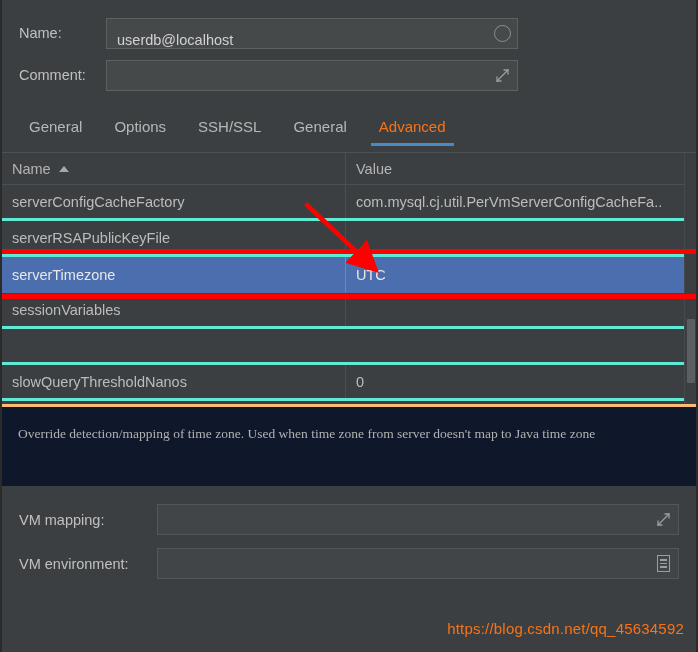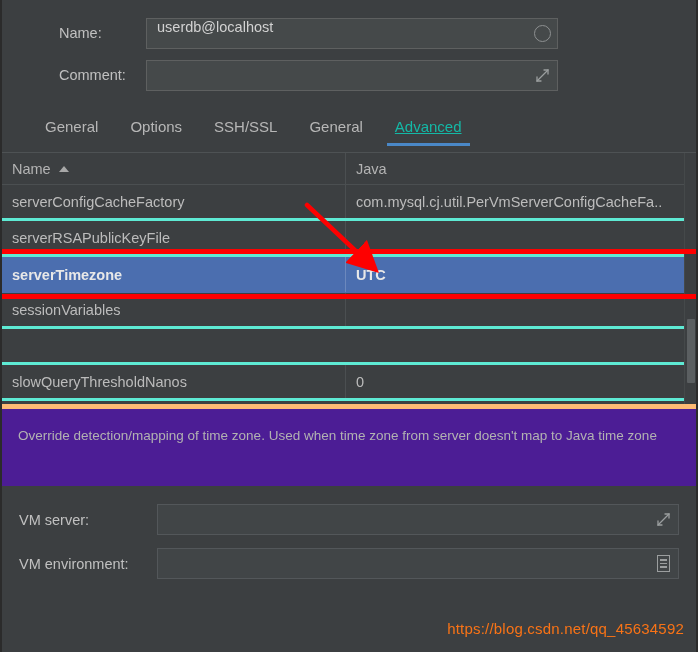--- a/index.html
+++ b/index.html
@@ -31,31 +31,30 @@
   }
   .form-row.name-row    { top: 18px; }
   .form-row.comment-row { top: 60px; }
 
   .form-label {
     width: 104px;
     padding-left: 17px;
     font-size: 14.5px;
     color: #c0c0c0;
     white-space: nowrap;
-    margin-left: 40px;
   }
   .field {
     position: relative;
     flex: 0 0 auto;
     width: 412px;
     height: 31px;
     background: #45494a;
     border: 1px solid #5e6060;
     display: flex;
-    align-items: flex-start;
+    align-items: flex-end;
   }
   .field .field-text {
     padding-left: 10px;
     font-size: 14.5px;
     color: #d2d2d2;
     flex: 1;
     white-space: nowrap;
     overflow: hidden;
   }
   .field .field-icon {
@@ -77,31 +76,31 @@
   }
   .expand-glyph svg { display:block; }
 
   
   .tabbar {
     position: absolute;
     top: 112px; left: 0; right: 0;
     height: 40px;
     display: flex;
     align-items: flex-start;
-    padding-left: 27px;
+    padding-left: 11px;
   }
   .tab {
     position: relative;
     padding: 6px 16px 11px 16px;
     font-size: 15px;
     color: #b7b7b7;
     white-space: nowrap;
     cursor: default;
   }
-  .tab.active { color: #14b8a6; text-decoration: underline; }
+  .tab.active { color: #f97316; }
   .tab.active::after {
     content: "";
     position: absolute;
     left: 8px; right: 8px; bottom: 0;
     height: 3px;
     background: #4a88c7;
   }
 
   
   .table-wrap {
@@ -161,21 +160,21 @@
     border-right: 5px solid transparent;
     border-bottom: 6px solid #a8a8a8;
   }
   .trow.selected {
     background: #4b6eaf;
     border-bottom: 1px solid #4b6eaf;
   }
   .trow.selected .cell-name,
   .trow.selected .cell-value {
     color: #e8e8e8;
-    font-weight: bold;
+    font-weight: normal;
     border-right-color: #6c88bd;
   }
 
   
   .vscroll {
     position: absolute;
     top: 0; right: 0;
     width: 12px;
     height: 100%;
     background: #3c3f41;
@@ -207,26 +206,27 @@
     position: absolute;
     top: 190px; left: 285px;
     width: 100px; height: 85px;
   }
 
   
   .desc {
     position: absolute;
     top: 404px; left: 0; right: 0;
     height: 82px;
-    background: #4c1d95;
-    border-top: 5px solid #fdba74;
+    background: #0f172a;
+    border-top: 3px solid #fdba74;
     padding: 18px 14px 0 16px;
     font-size: 13.5px;
     color: #b2b2b2;
     line-height: 1.4;
+    font-family: Liberation Serif, serif;
   }
 
   
   .vm-row {
     position: absolute;
     left: 0; right: 0;
     height: 31px;
     display: flex;
     align-items: center;
   }
@@ -330,21 +330,21 @@
   </div>
 
   <div class="table-wrap">
     <div class="tbl">
 
       <div class="trow header">
         <div class="cell-name">
           <span>Name</span>
           <span class="sort-arrow"></span>
         </div>
-        <div class="cell-value">Java</div>
+        <div class="cell-value">Value</div>
       </div>
 
       <div class="trow">
         <div class="cell-name">serverConfigCacheFactory</div>
         <div class="cell-value">com.mysql.cj.util.PerVmServerConfigCacheFa..</div>
       </div>
 
       <div class="trow">
         <div class="cell-name">serverRSAPublicKeyFile</div>
         <div class="cell-value"></div>
@@ -384,21 +384,21 @@
           <polygon points="0,0 7,3.5 0,7" fill="#fe0000"></polygon>
         </marker>
       </defs>
       <line x1="20" y1="15" x2="74" y2="66" stroke="#fe0000" stroke-width="4.5" stroke-linecap="round" marker-end="url(#ah)"></line>
     </svg>
   </div>
 
   <div class="desc">Override detection/mapping of time zone. Used when time zone from server doesn't map to Java time zone</div>
 
   <div class="vm-row opt">
-    <div class="vm-label">VM server:</div>
+    <div class="vm-label">VM mapping:</div>
     <div class="vm-field">
       <div class="vm-text"></div>
       <div class="vm-icon">
         <span class="expand-glyph">
           <svg width="15" height="15" viewBox="0 0 15 15">
             <g stroke="#9b9e9f" stroke-width="1.3" fill="none" stroke-linecap="round">
               <line x1="2" y1="13" x2="13" y2="2"></line>
               <polyline points="9,2 13,2 13,6"></polyline>
               <polyline points="6,13 2,13 2,9"></polyline>
             </g>

